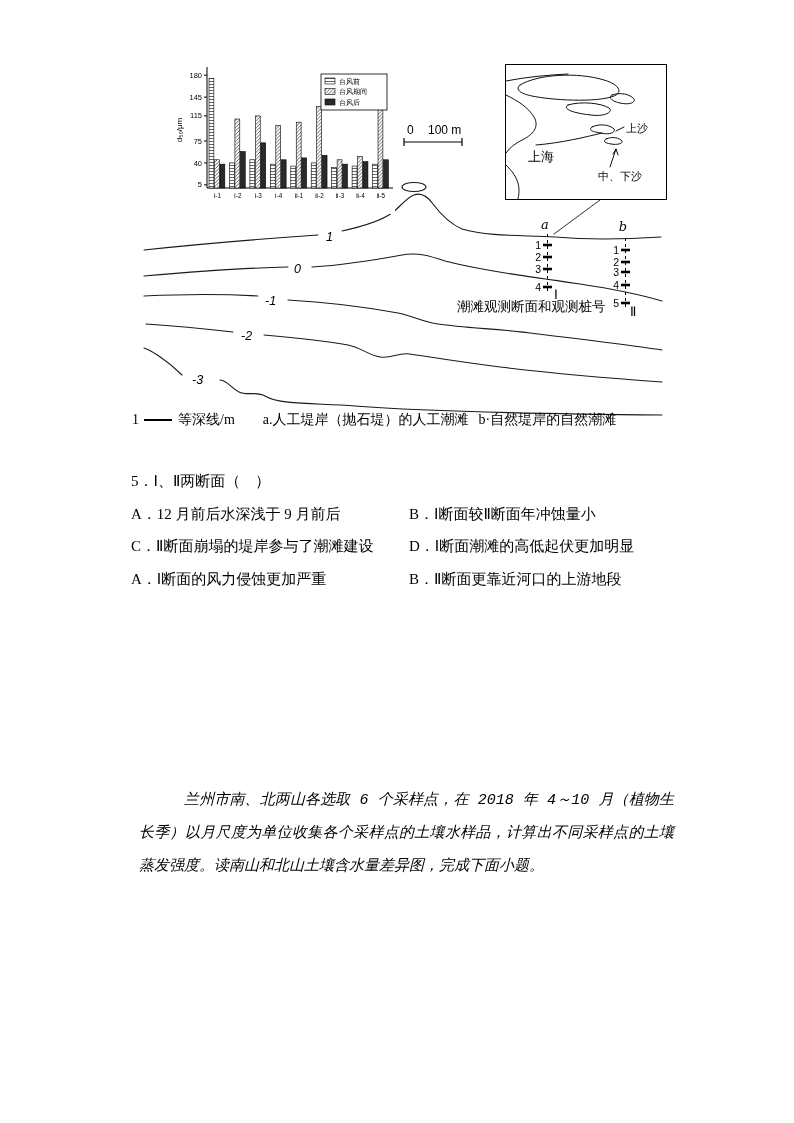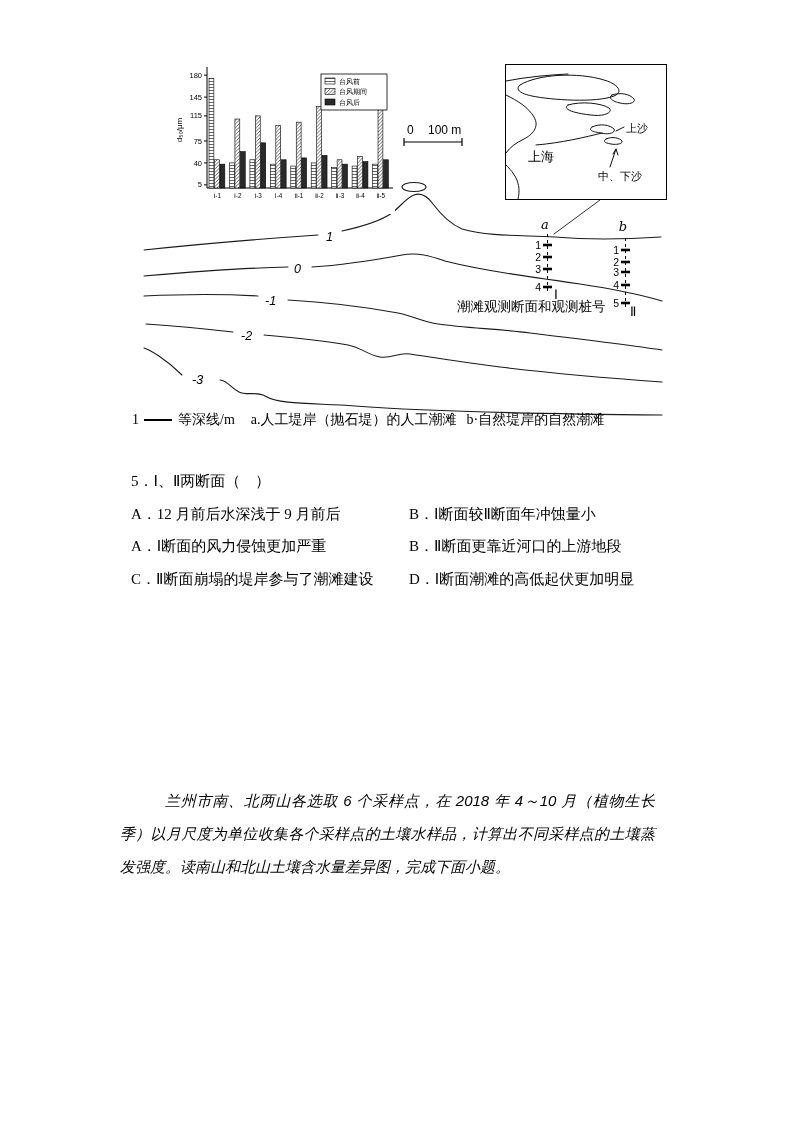--- a/index.html
+++ b/index.html
@@ -11,30 +11,30 @@
   .figure { position:absolute; left:130px; top:58px; width:548px; height:360px; }
   .basemap { position:absolute; left:0; top:0; }
   .barchart-box { position:absolute; left:45px; top:4px; width:220px; height:152px; background:#fff; }
   .inset-box { position:absolute; left:375px; top:6px; width:162px; height:136px; border:1px solid #000; background:#fff; }
   .caption {
     position:absolute; left:132px; top:411px; width:545px;
     font-size:14px; display:flex; align-items:center; white-space:nowrap;
     font-family:"Liberation Serif", serif;
   }
   .caption .cline { display:inline-block; width:28px; border-top:2px solid #000; margin:0 6px 0 5px; }
-  .caption .note-a { margin-left:16px;text-align:center; }
+  .caption .note-a { margin-left:28px;text-align:center; }
   .caption .note-b { margin-left:10px; }
   .qa { position:absolute; left:131px; top:465px; width:536px; font-size:15px; font-family:"Liberation Serif", serif; }
   .stem { line-height:32.5px; }
   .optrow { display:flex; line-height:32.5px; }
   .optrow .opt-left { width:278px; flex:0 0 278px; }
   .passage {
-    position:absolute; left:120px; top:784px; width:535px;
+    position:absolute; left:139px; top:784px; width:535px;
     font-size:15px; line-height:33px; text-indent:3em; text-align:justify;
-    font-style:italic; font-family:Liberation Sans, sans-serif;
+    font-style:italic; font-family:Liberation Mono, monospace;
   }
   text { font-family:"Liberation Sans", sans-serif; }
   .serif-it { font-family:"DejaVu Serif", serif; font-style:italic; }
 </style>
 </head>
 <body>
 
 <div class="page">
 
   <div class="figure">
@@ -224,25 +224,25 @@
     <div>
       <div class="stem">5．Ⅰ、Ⅱ两断面（　）</div>
       <div class="optrow">
         <span class="opt-left">A．12 月前后水深浅于 9 月前后</span>
         <span>B．Ⅰ断面较Ⅱ断面年冲蚀量小</span>
       </div>
     </div>
 
     <div>
       <div class="optrow">
+        <span class="opt-left">C．Ⅱ断面崩塌的堤岸参与了潮滩建设</span>
+        <span>D．Ⅰ断面潮滩的高低起伏更加明显</span>
+      </div>
+      <div class="optrow">
         <span class="opt-left">A．Ⅰ断面的风力侵蚀更加严重</span>
         <span>B．Ⅱ断面更靠近河口的上游地段</span>
       </div>
-      <div class="optrow">
-        <span class="opt-left">C．Ⅱ断面崩塌的堤岸参与了潮滩建设</span>
-        <span>D．Ⅰ断面潮滩的高低起伏更加明显</span>
-      </div>
     </div>
   </div>
 
   <div class="passage">兰州市南、北两山各选取 6 个采样点，在 2018 年 4～10 月（植物生长季）以月尺度为单位收集各个采样点的土壤水样品，计算出不同采样点的土壤蒸发强度。读南山和北山土壤含水量差异图，完成下面小题。</div>
 
 </div>
 
 </body></html>

